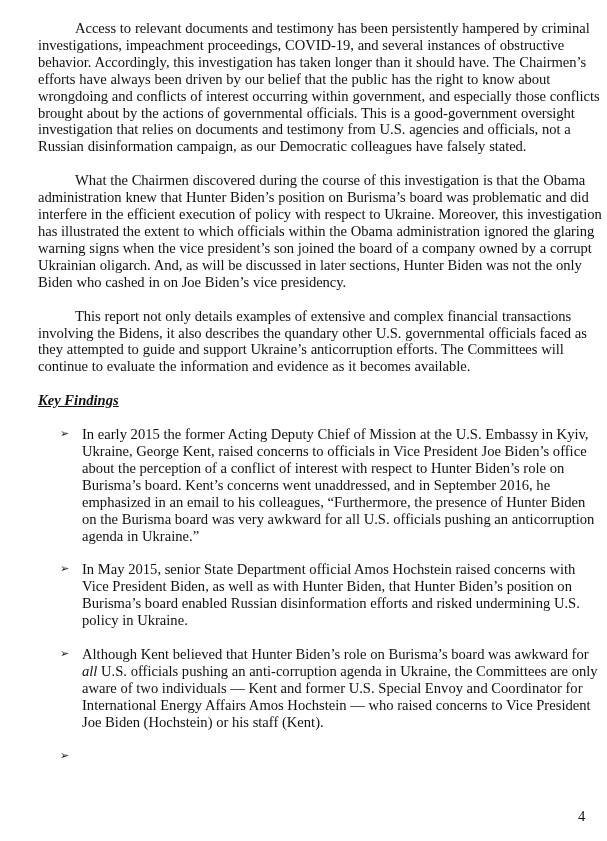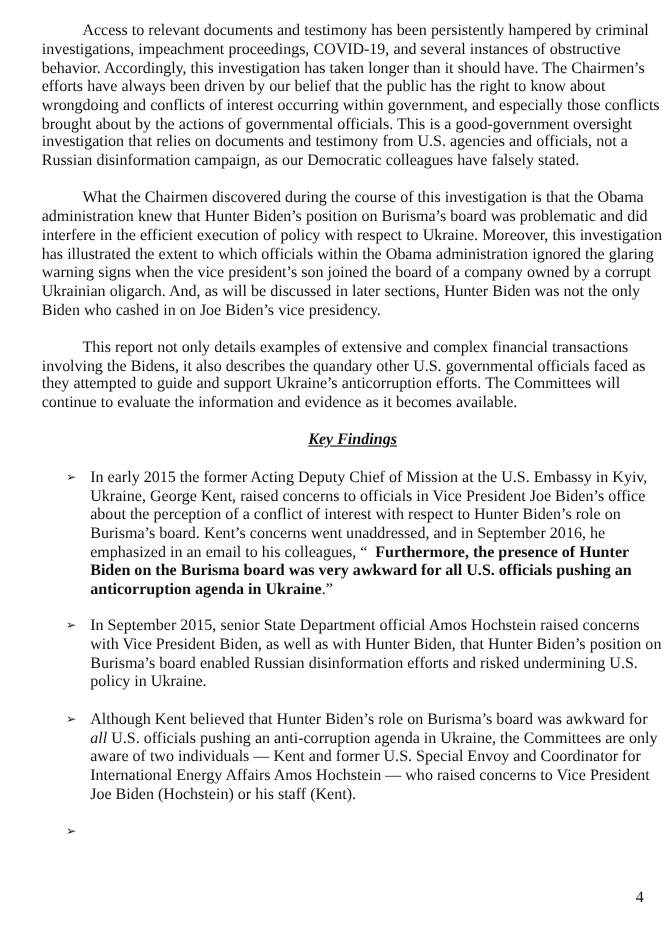--- a/index.html
+++ b/index.html
@@ -27,40 +27,39 @@
       margin: 0 0 17px 0;
       text-indent: 37px;
       letter-spacing: -0.05px;
       word-spacing: 0.2px;
     }
     .heading {
       margin: 0 0 17px 0;
       font-weight: bold;
       font-style: italic;
       text-decoration: underline;
-      text-align: center;
     }
     .findings {
       list-style: none;
       margin: 0;
       padding: 0;
     }
     .finding {
       position: relative;
       padding-left: 44px;
       margin: 0 0 17px 0;
     }
     .bullet {
       position: absolute;
       left: 22px;
       top: 0;
       font-family: "DejaVu Sans", sans-serif;
       font-size: 11px;
     }
-    .b { font-weight: bold; margin-left: 7px; }
+    .b { font-weight: normal; }
     .i { font-style: italic; }
     .page-number {
       position: absolute;
       left: 578px;
       top: 808px;
       font-family: "Liberation Serif", serif;
       font-size: 14.6px;
     }
   </style>
 </head>
@@ -73,21 +72,21 @@
 
   <div class="heading">Key Findings</div>
 
   <ul class="findings">
     <li class="finding">
       <span class="bullet">➢</span>
       <span>In early 2015 the former Acting Deputy Chief of Mission at the U.S. Embassy in Kyiv, Ukraine, George Kent, raised concerns to officials in Vice President Joe Biden’s office about the perception of a conflict of interest with respect to Hunter Biden’s role on Burisma’s board.  Kent’s concerns went unaddressed, and in September 2016, he emphasized in an email to his colleagues, “</span><span class="b">Furthermore, the presence of Hunter Biden on the Burisma board was very awkward for all U.S. officials pushing an anticorruption agenda in Ukraine</span><span>.”</span>
     </li>
     <li class="finding">
       <span class="bullet">➢</span>
-      <span>In September 2015, senior State Department official Amos Hochstein raised concerns with Vice President Biden, as well as with Hunter Biden, that Hunter Biden’s position on Burisma’s board enabled Russian disinformation efforts and risked undermining U.S. policy in Ukraine.</span>
+      <span>In May 2015, senior State Department official Amos Hochstein raised concerns with Vice President Biden, as well as with Hunter Biden, that Hunter Biden’s position on Burisma’s board enabled Russian disinformation efforts and risked undermining U.S. policy in Ukraine.</span>
     </li>
     <li class="finding">
       <span class="bullet">➢</span>
       <span>Although Kent believed that Hunter Biden’s role on Burisma’s board was awkward for </span><span class="i">all</span><span> U.S. officials pushing an anti-corruption agenda in Ukraine, the Committees are only aware of two individuals — Kent and former U.S. Special Envoy and Coordinator for International Energy Affairs Amos Hochstein — who raised concerns to Vice President Joe Biden (Hochstein) or his staff (Kent).</span>
     </li>
     <li class="finding">
       <span class="bullet">➢</span>
     </li>
   </ul>
 </div>

